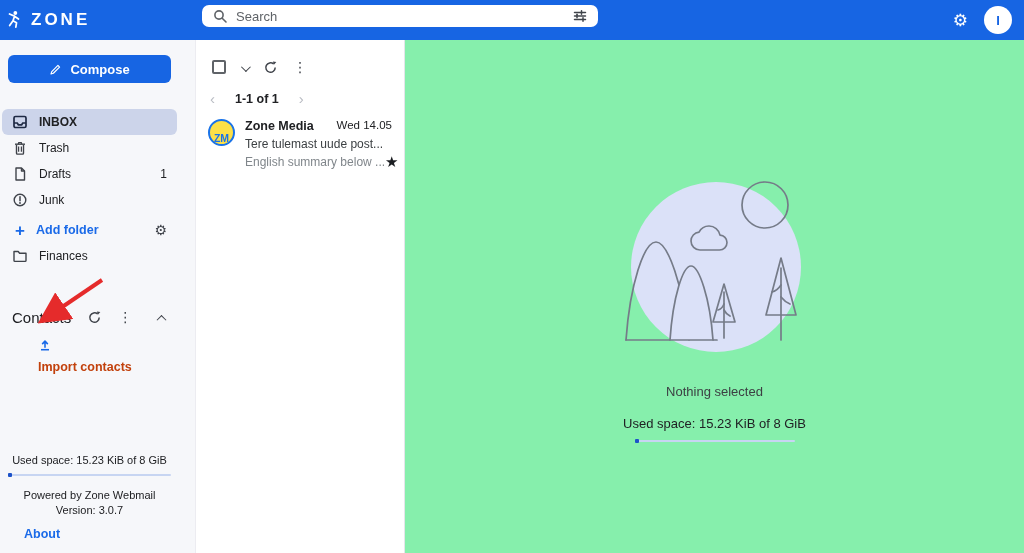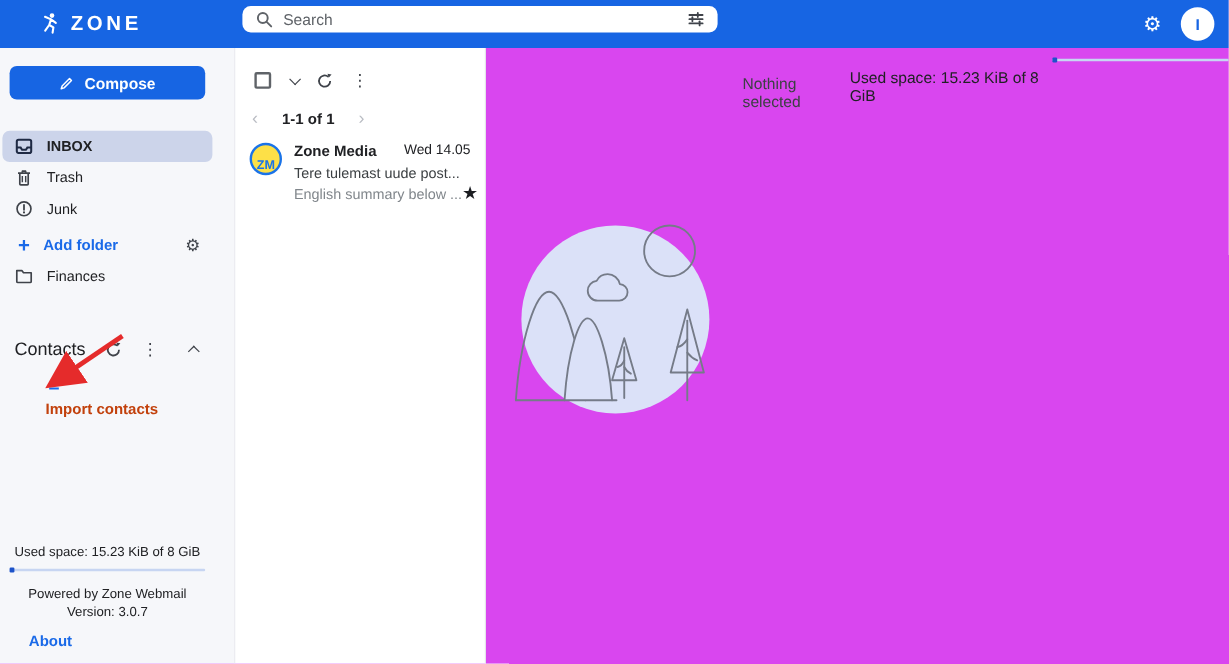--- a/index.html
+++ b/index.html
@@ -1,36 +1,36 @@
 <!DOCTYPE html>
 <html><head>
 <meta charset="utf-8">
 <style>
   * { box-sizing: border-box; margin: 0; padding: 0; }
   html,body { width:1024px; height:553px; overflow:hidden; }
   body { font-family:"Liberation Sans", sans-serif; background:#fff; position:relative; color:#202124; }
 
   
   .topbar { height:40px; background:#1765e3; position:relative; display:flex; align-items:center; }
-  .brand { display:flex; align-items:center; gap:7px; padding-left:32px; }
+  .brand { display:flex; align-items:center; gap:7px; padding-left:4px; }
   .brand-word { color:#fff; font-size:17px; font-weight:bold; letter-spacing:3px; }
   .searchbox { position:absolute; left:202px; top:5px; width:396px; height:22px; background:#fff; border-radius:7px;
                display:flex; align-items:center; padding:0 10px; gap:8px; }
   .searchbox input { border:none; outline:none; flex:1; font-size:13px; font-family:"Liberation Sans",sans-serif; color:#202124; background:transparent; }
   .searchbox input::placeholder { color:#5f6368; }
   .topbar-right { position:absolute; right:12px; top:0; height:40px; display:flex; align-items:center; gap:16px; }
   .gear-glyph { color:#fff; font-size:17px; line-height:1; cursor:default; }
   .avatar { width:28px; height:28px; border-radius:50%; background:#fff; color:#1765e3; font-size:13px; font-weight:bold;
             display:flex; align-items:center; justify-content:center; }
 
   
   .main { display:flex; height:513px; }
   .sidebar { width:196px; background:#f6f7fa; border-right:1px solid #ececf1; display:flex; flex-direction:column; position:relative; }
   .maillist { width:209px; background:#fff; border-right:1px solid #e4e5ea; padding-top:18px; }
-  .content { flex:1; background:#d946ef; display:flex; }
+  .content { flex:1; background:#86efac; display:flex; flex-direction:column; align-items:center; }
 
   
   .compose { margin:15px 24px 26px 8px; height:28px; background:#1765e3; color:#fff; border:none; border-radius:6px;
              display:flex; align-items:center; justify-content:center; gap:8px; font-size:13px; font-weight:bold;
              font-family:"Liberation Sans",sans-serif; cursor:pointer; }
   .nav-item { height:26px; display:flex; align-items:center; gap:11px; padding:0 12px; font-size:12px; color:#202124; cursor:pointer; margin-right:16px; }
   .nav-item .ic { color:#3f434a; }
   .nav-item.active { background:#ccd4ea; border-radius:6px; margin:0 18px 0 2px; padding:0 10px; font-weight:bold; }
   .nav-item.active .ic { color:#1f2a44; }
   .count { margin-left:auto; font-size:12px; color:#202124; }
@@ -142,20 +142,28 @@
       <svg class="ic" width="16" height="16" viewBox="0 0 16 16">
         <path d="M4.5 5 V13.3 a0.8 0.8 0 0 0 0.8 0.8 H10.7 a0.8 0.8 0 0 0 0.8 -0.8 V5" fill="none" stroke="currentColor" stroke-width="1.4"></path>
         <line x1="3" y1="4.2" x2="13" y2="4.2" stroke="currentColor" stroke-width="1.4"></line>
         <path d="M6.3 4 L6.8 2.6 H9.2 L9.7 4" fill="none" stroke="currentColor" stroke-width="1.4"></path>
         <line x1="6.6" y1="6.6" x2="6.6" y2="11.8" stroke="currentColor" stroke-width="1.2"></line>
         <line x1="9.4" y1="6.6" x2="9.4" y2="11.8" stroke="currentColor" stroke-width="1.2"></line>
       </svg>
       <span>Trash</span>
     </div>
 
+    <div class="nav-item">
+      <svg class="ic" width="16" height="16" viewBox="0 0 16 16">
+        <path d="M4 2 H9.5 L12.5 5 V14 H4 Z" fill="none" stroke="currentColor" stroke-width="1.4" stroke-linejoin="round"></path>
+        <path d="M9.5 2 V5 H12.5" fill="none" stroke="currentColor" stroke-width="1.4" stroke-linejoin="round"></path>
+      </svg>
+      <span>Drafts</span>
+      <span class="count">1</span>
+    </div>
 
     <div class="nav-item">
       <svg class="ic" width="16" height="16" viewBox="0 0 16 16">
         <circle cx="8" cy="8" r="5.8" fill="none" stroke="currentColor" stroke-width="1.4"></circle>
         <line x1="8" y1="4.8" x2="8" y2="8.8" stroke="currentColor" stroke-width="1.5" stroke-linecap="round"></line>
         <circle cx="8" cy="11" r="0.9" fill="currentColor"></circle>
       </svg>
       <span>Junk</span>
     </div>
 

